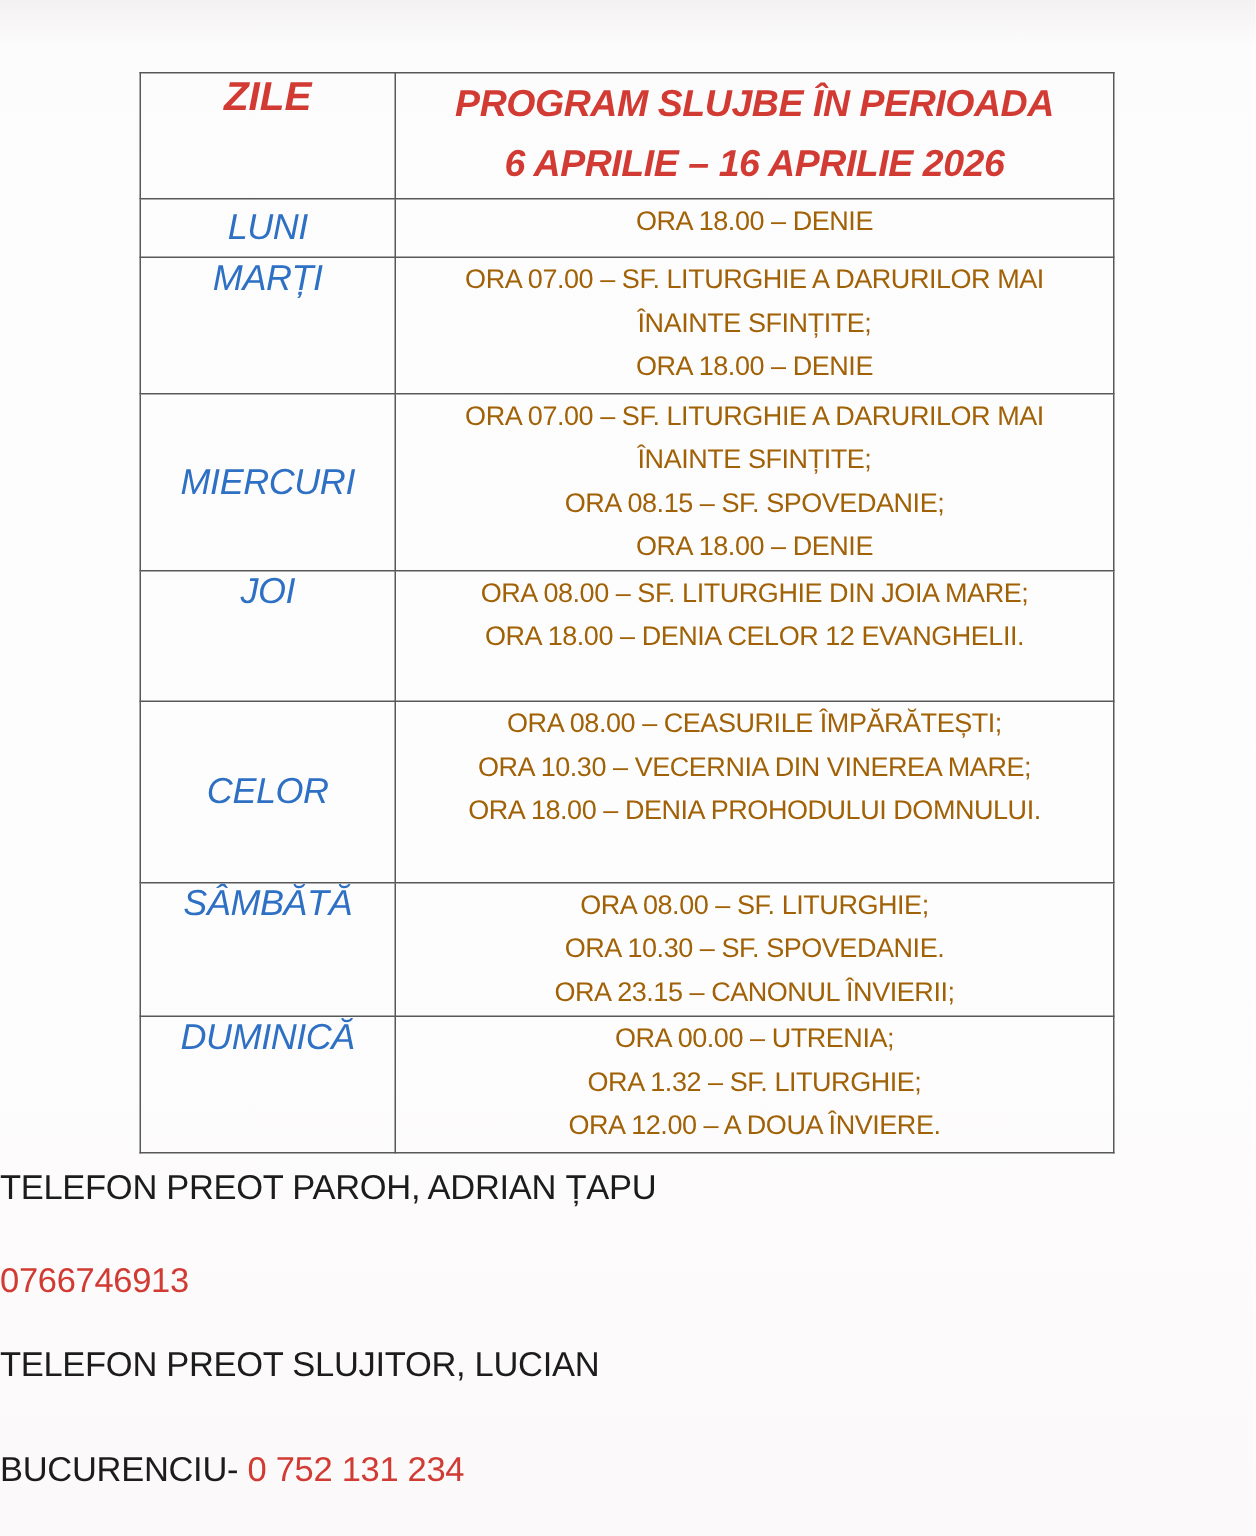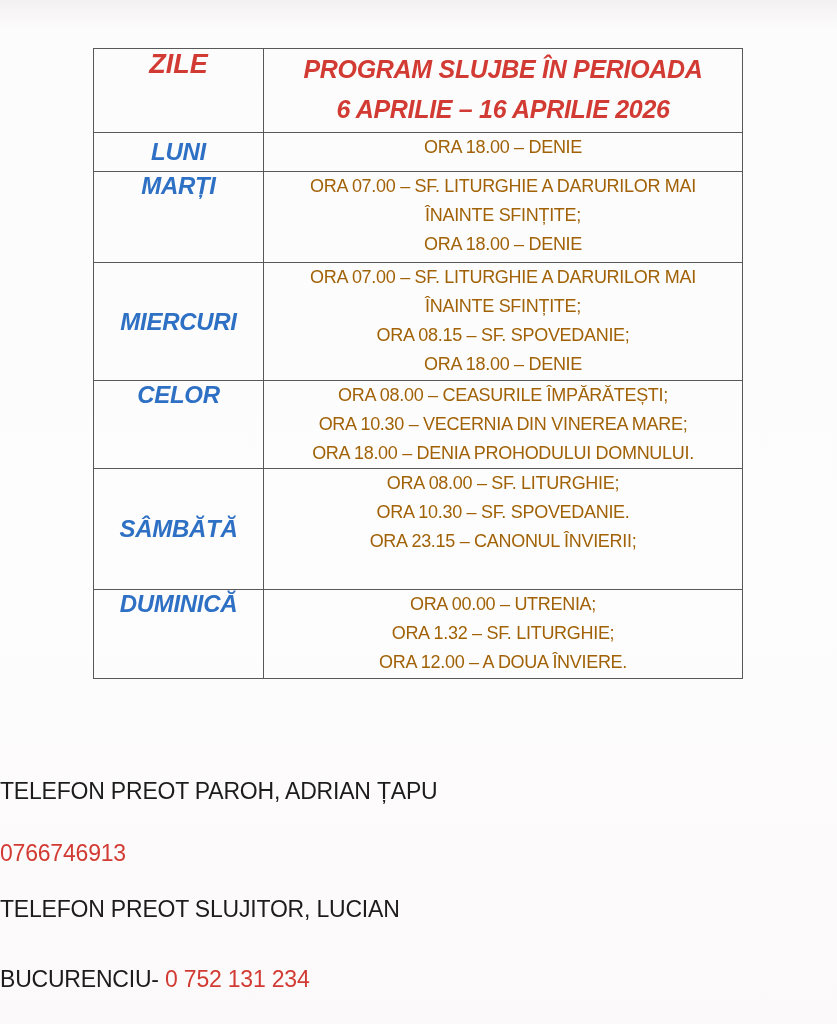--- a/index.html
+++ b/index.html
@@ -56,21 +56,21 @@
     font-size: 25px;
     line-height: 40px;
     text-align: center;
     padding-top: 3px;
     letter-spacing: -0.3px;
   }
 
   
   td.day-cell {
     color: var(--blue);
-    font-weight: bold;
+    font-weight: normal;
     font-style: italic;
     font-size: 24px;
     text-align: center;
     padding-top: 5px;
     letter-spacing: -0.3px;
   }
   td.prog-cell {
     font-size: 18px;
     line-height: 29px;
     text-align: center;
@@ -151,20 +151,27 @@
         <tr>
           <td class="day-cell">MIERCURI</td>
           <td class="prog-cell">
             <span class="line">ORA 07.00 – SF. LITURGHIE A DARURILOR MAI</span>
             <span class="line">ÎNAINTE SFINȚITE;</span>
             <span class="line">ORA 08.15 – SF. SPOVEDANIE;</span>
             <span class="line">ORA 18.00 – DENIE</span>
           </td>
         </tr>
         <tr>
+          <td class="day-cell">JOI</td>
+          <td class="prog-cell">
+            <span class="line">ORA 08.00 – SF. LITURGHIE DIN JOIA MARE;</span>
+            <span class="line">ORA 18.00 – DENIA CELOR 12 EVANGHELII.</span>
+          </td>
+        </tr>
+        <tr>
           <td class="day-cell">CELOR</td>
           <td class="prog-cell">
             <span class="line">ORA 08.00 – CEASURILE ÎMPĂRĂTEȘTI;</span>
             <span class="line">ORA 10.30 – VECERNIA DIN VINEREA MARE;</span>
             <span class="line">ORA 18.00 – DENIA PROHODULUI DOMNULUI.</span>
           </td>
         </tr>
         <tr>
           <td class="day-cell">SÂMBĂTĂ</td>
           <td class="prog-cell">

